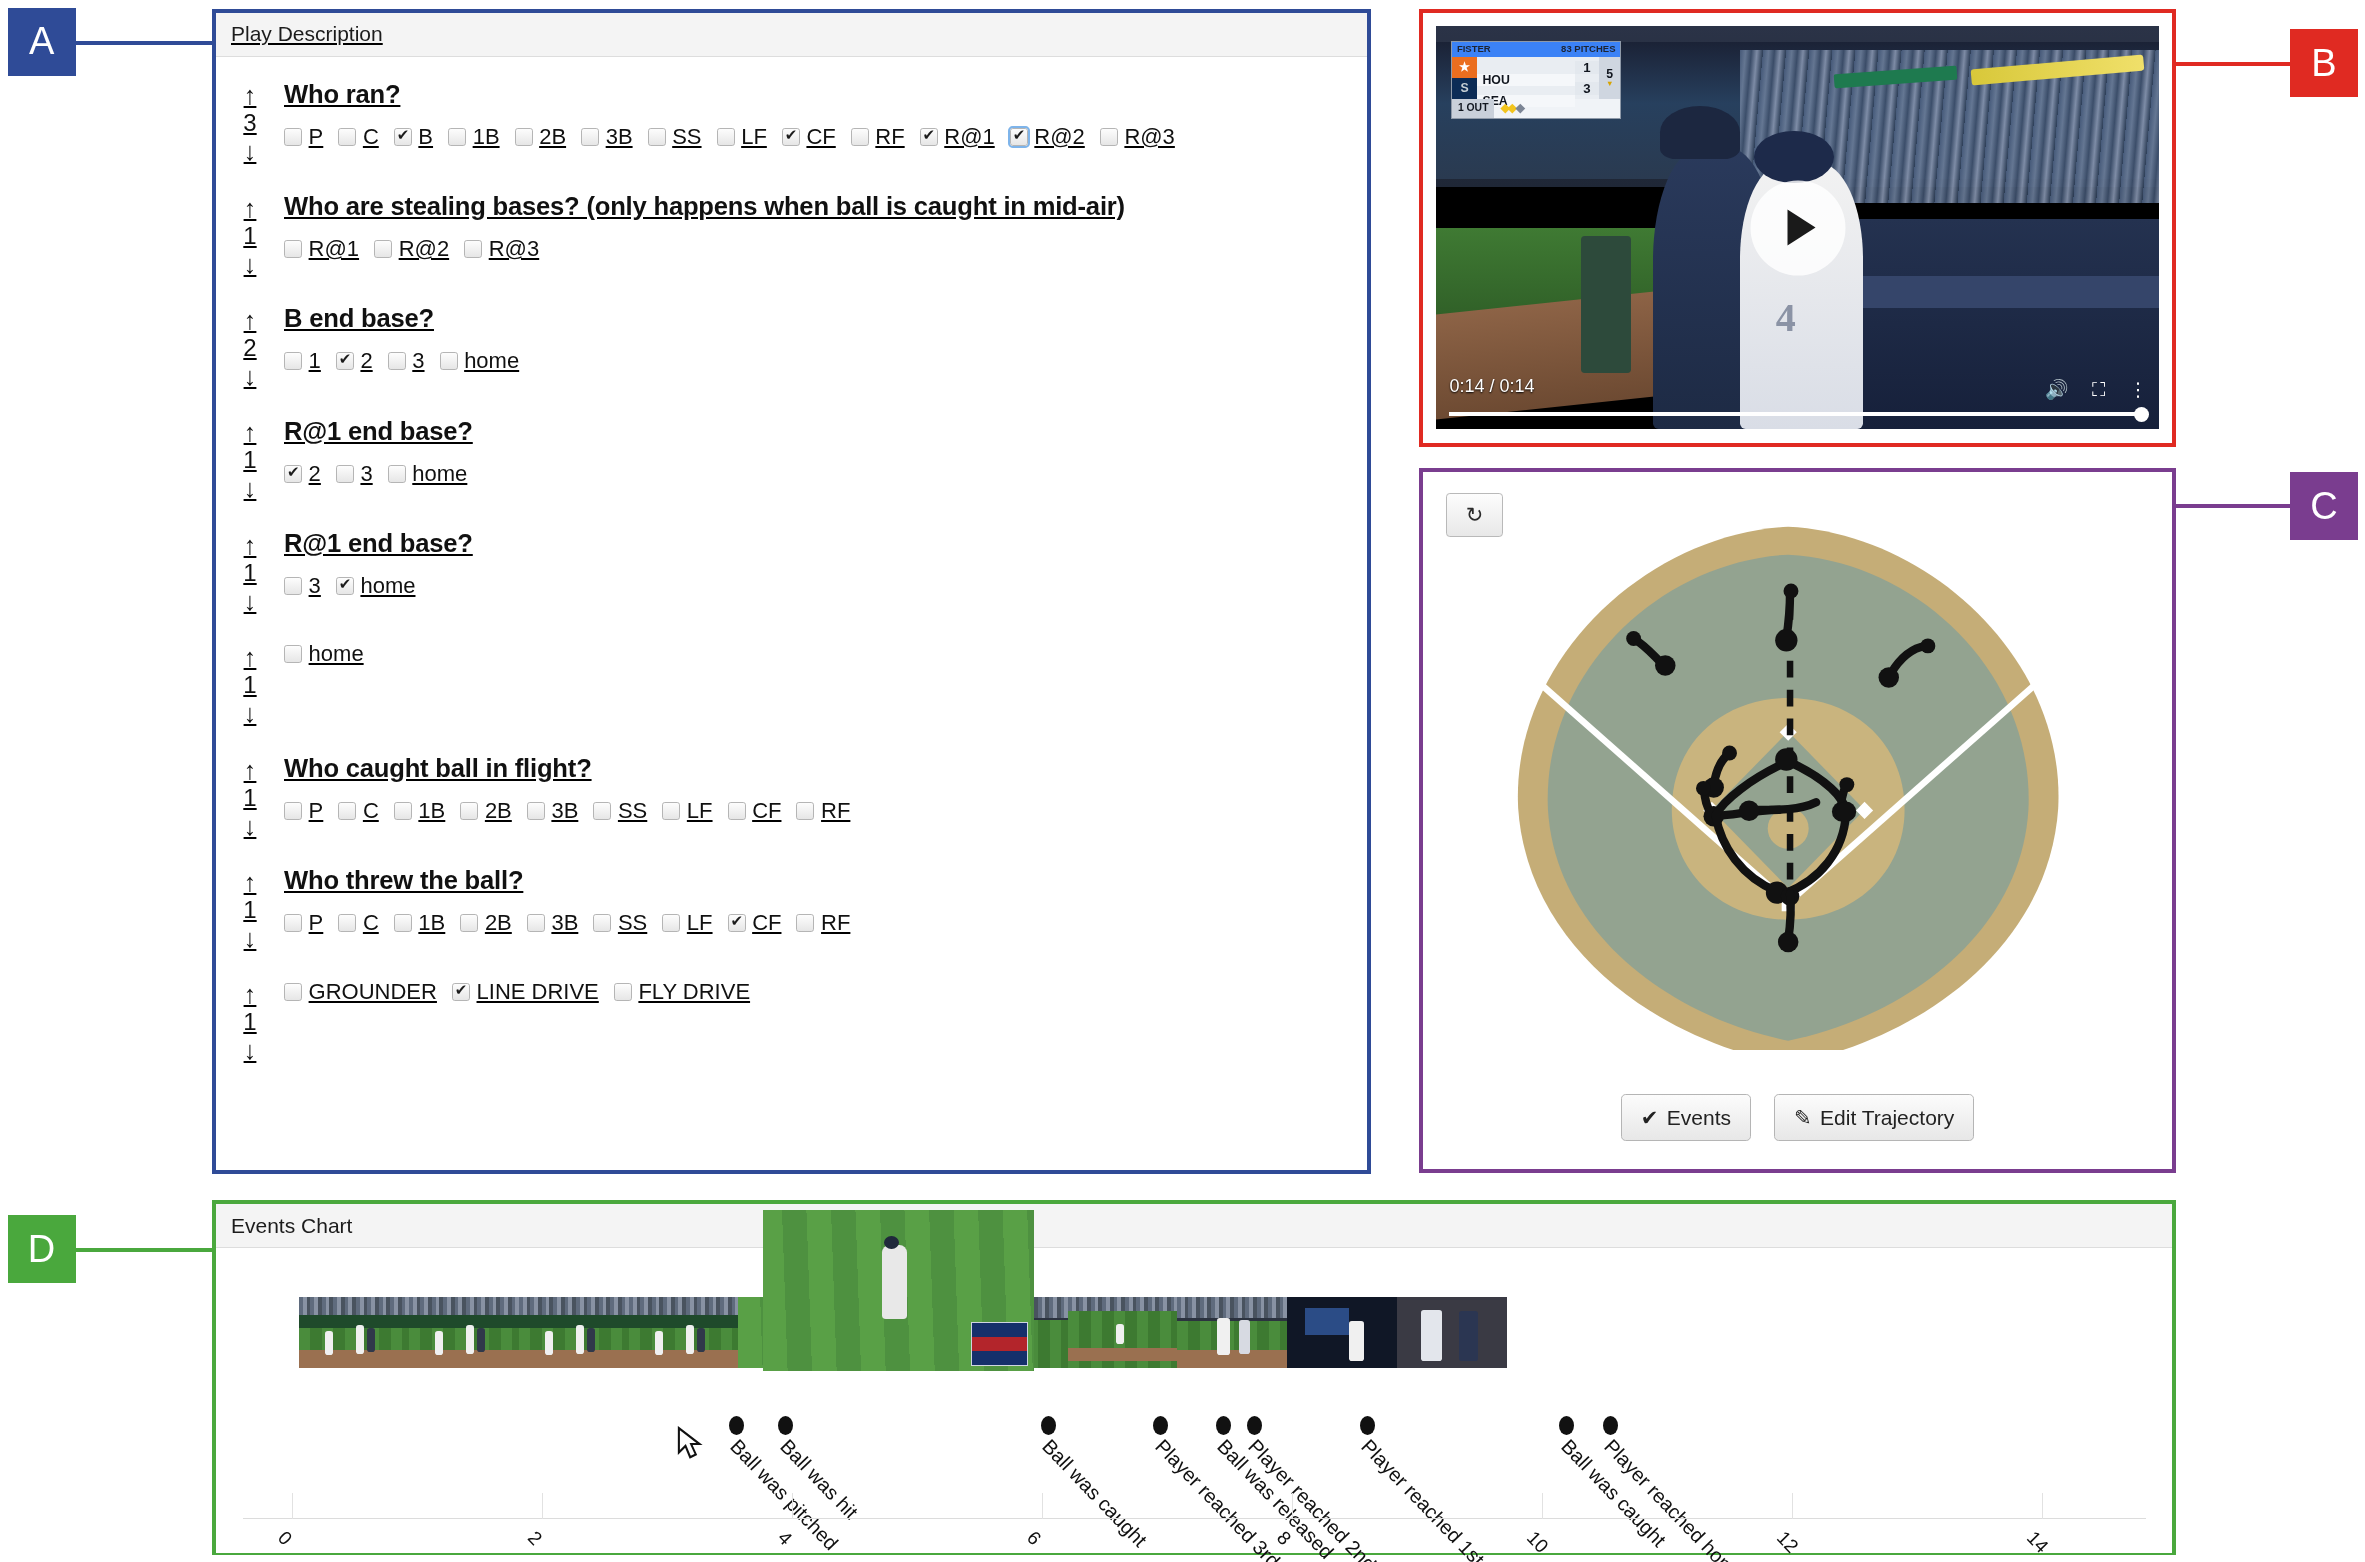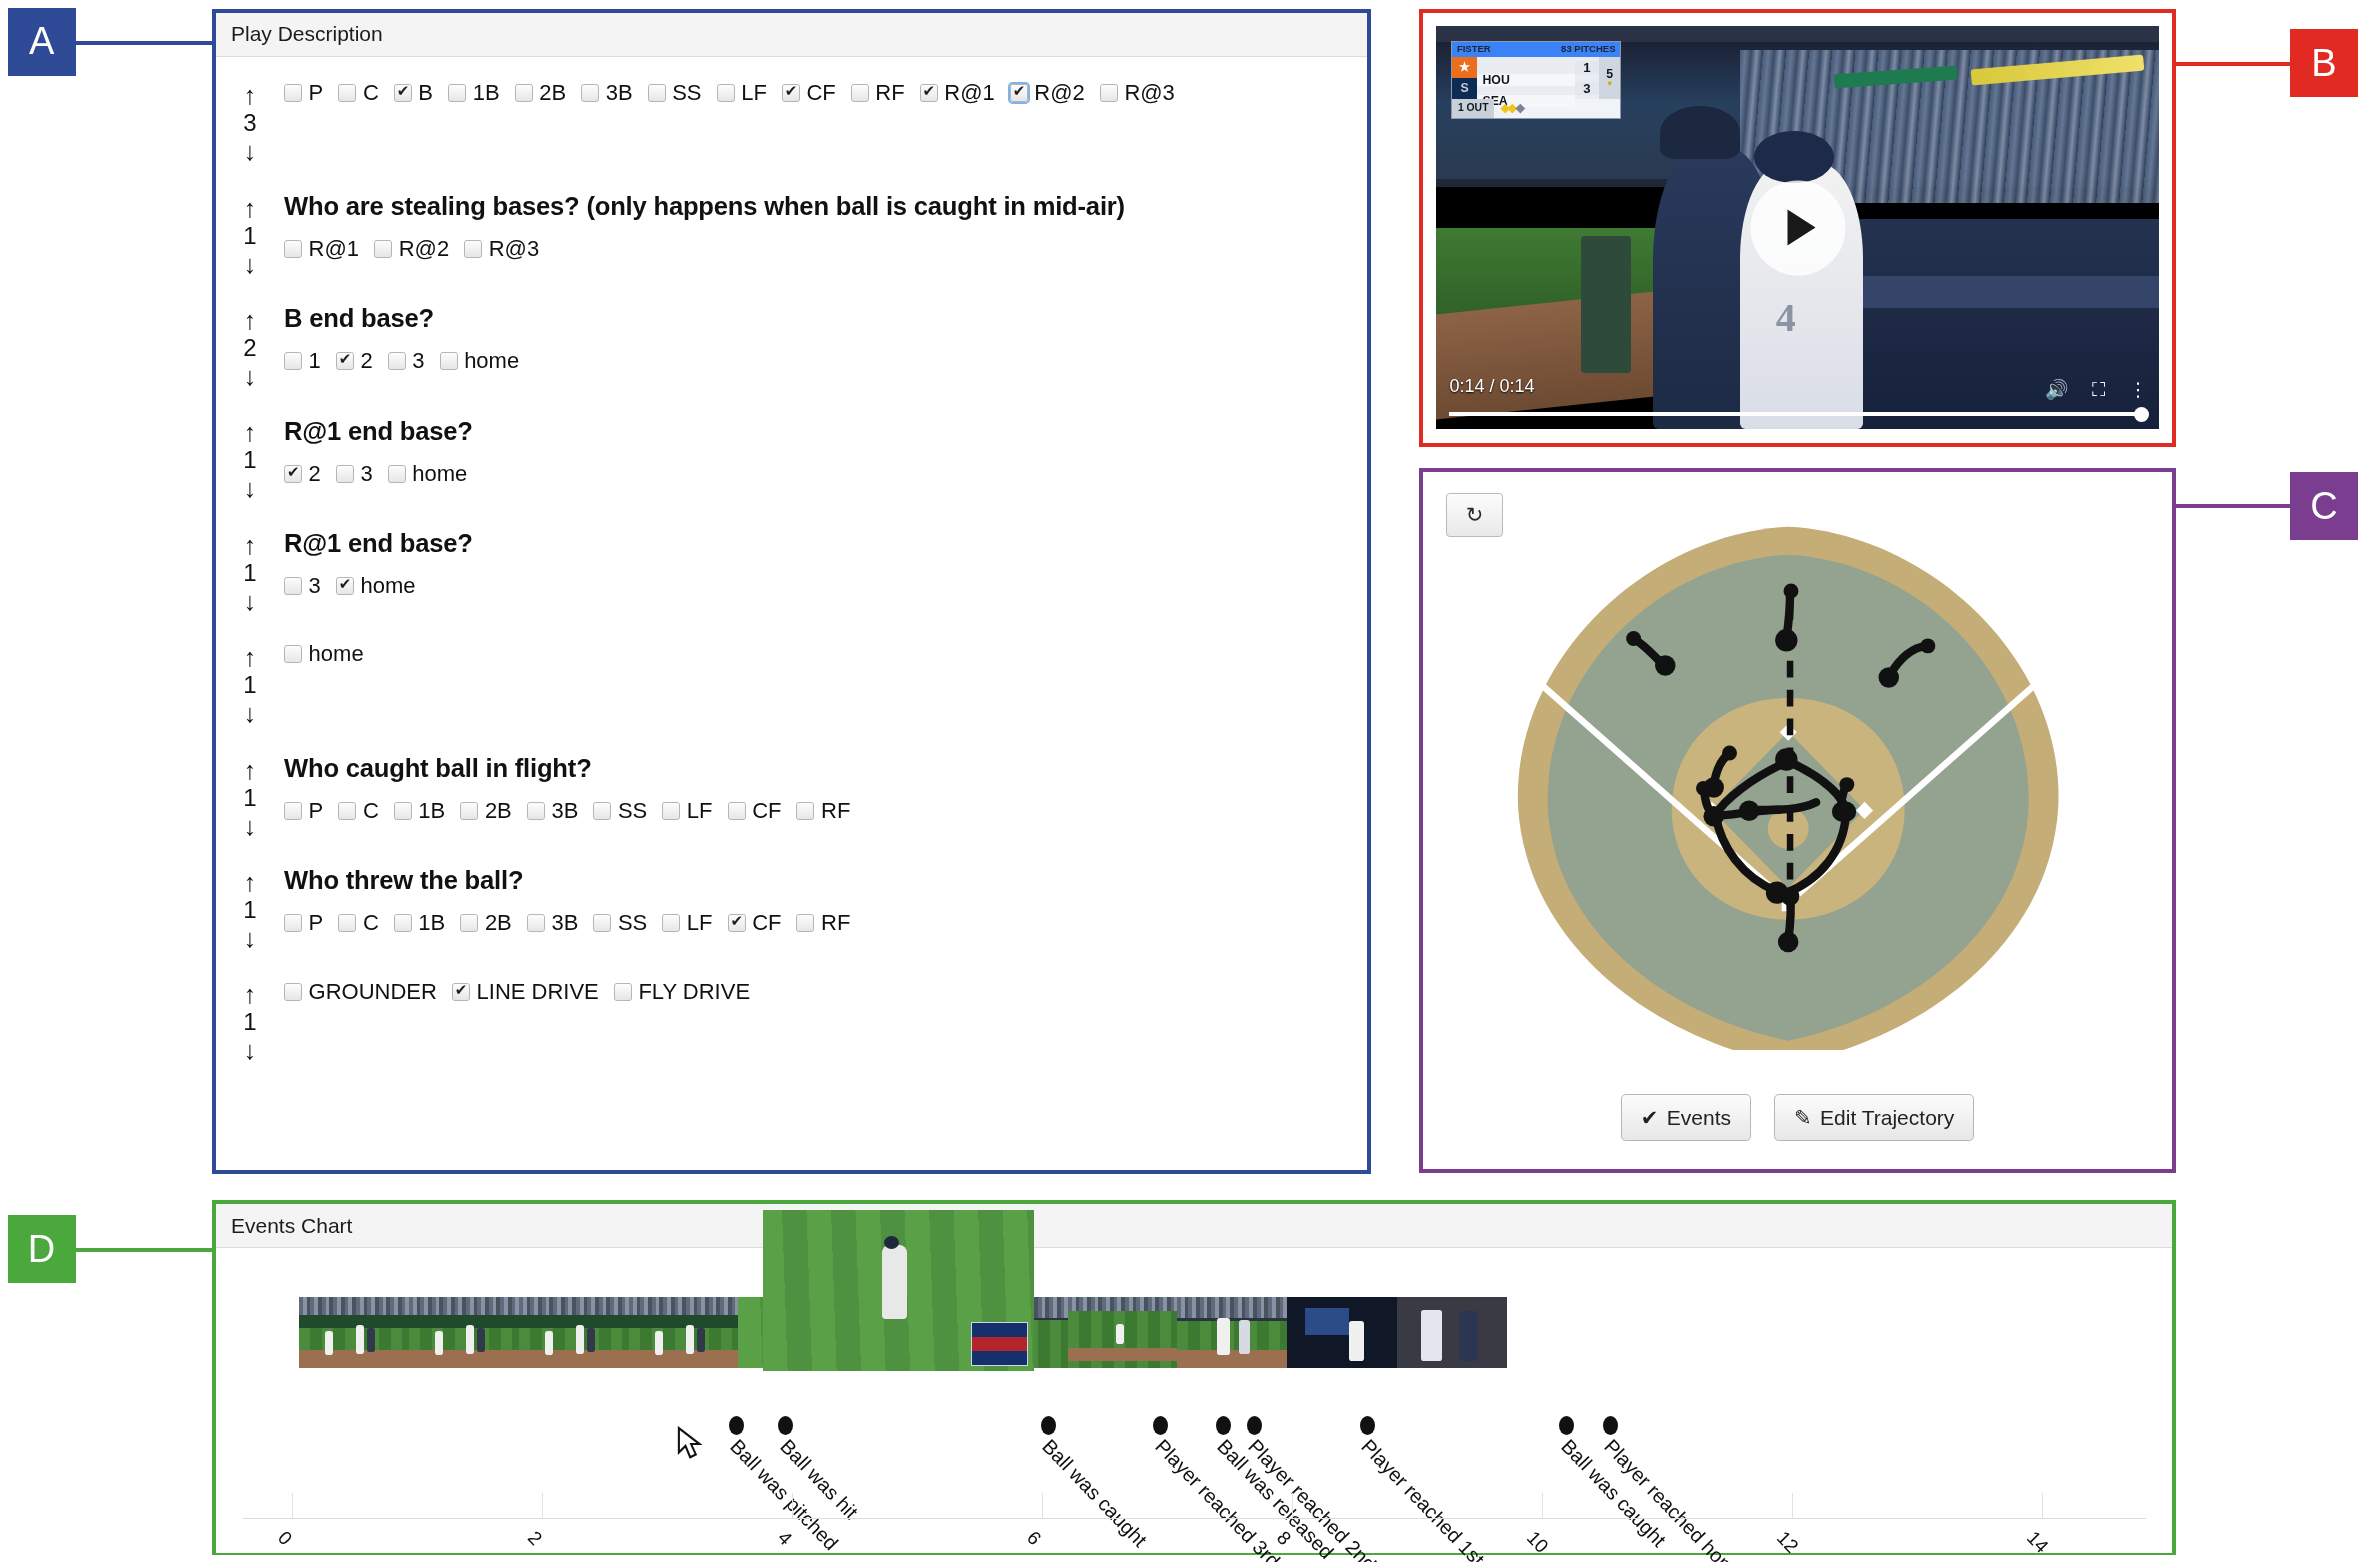--- a/index.html
+++ b/index.html
@@ -38,20 +38,21 @@
     padding: 9.5px 15px;
     font-size: 21px;
     color: #1c1c1c;
     font-weight: 400;
   }
 
   
   #panelA {
     left: 212px; top: 8.5px; width: 1159px; height: 1165px;
     border: 4.7px solid #2f4b97;
+    text-decoration: underline;
   }
   #panelA .body { padding: 23px 0 0 0; }
   .q-block { display: flex; align-items: flex-start; padding: 0 0 24.6px 0; }
   .q-arrows {
     width: 68px;
     flex: 0 0 68px;
     text-align: center;
     font-size: 24px;
     line-height: 1.0;
     color: #111;
@@ -286,20 +287,21 @@
   <div class="panel" id="panelA">
     <div class="panel-head">Play Description</div>
     <div class="body" id="questions-container">
         <div class="q-block">
           <div class="q-arrows">
             <span class="ar">↑</span>
             <span class="num">3</span>
             <span class="ar">↓</span>
           </div>
           <div class="q-main">
+            <div class="q-title">Who ran?</div>
             <div class="opts">
               <label class="opt">
                 <span class="cbx"></span>
                 <span class="opt-label">P</span>
               </label>
               <label class="opt">
                 <span class="cbx"></span>
                 <span class="opt-label">C</span>
               </label>
               <label class="opt">

